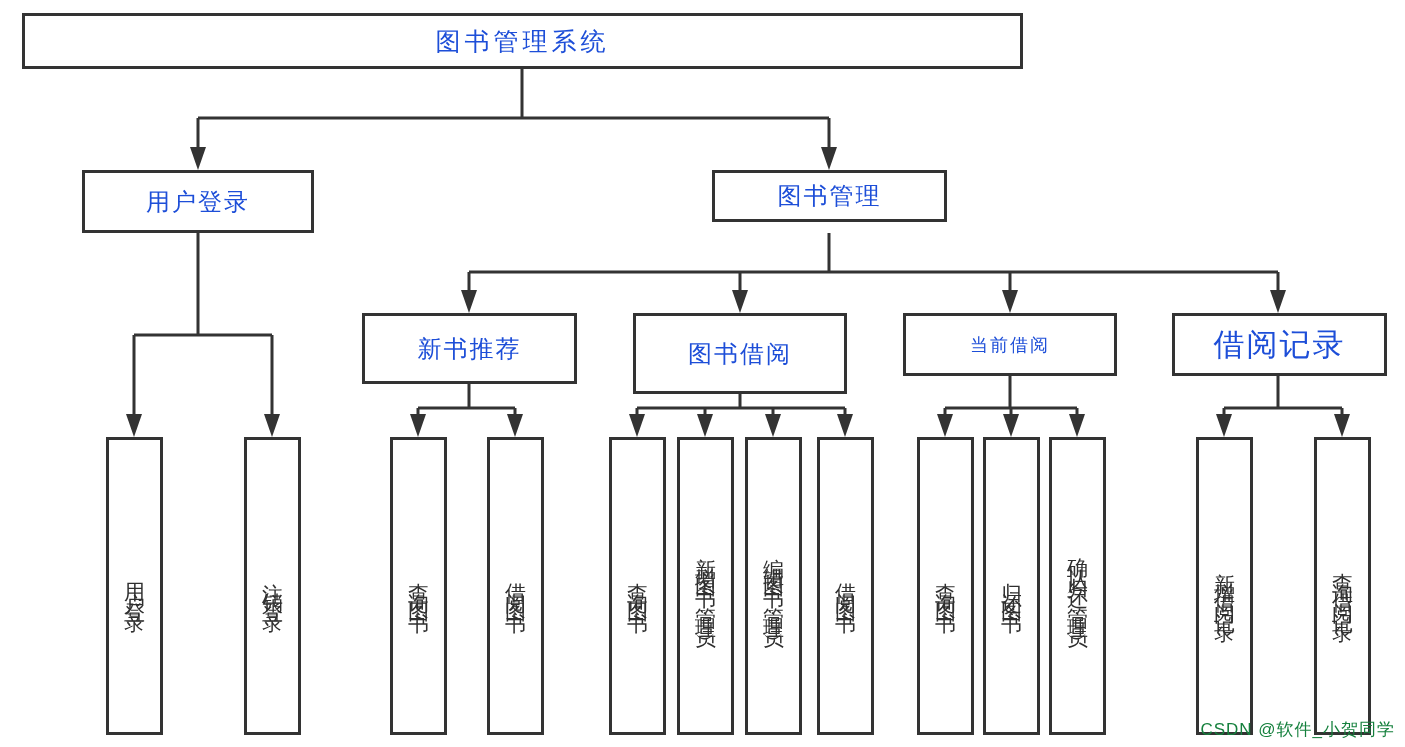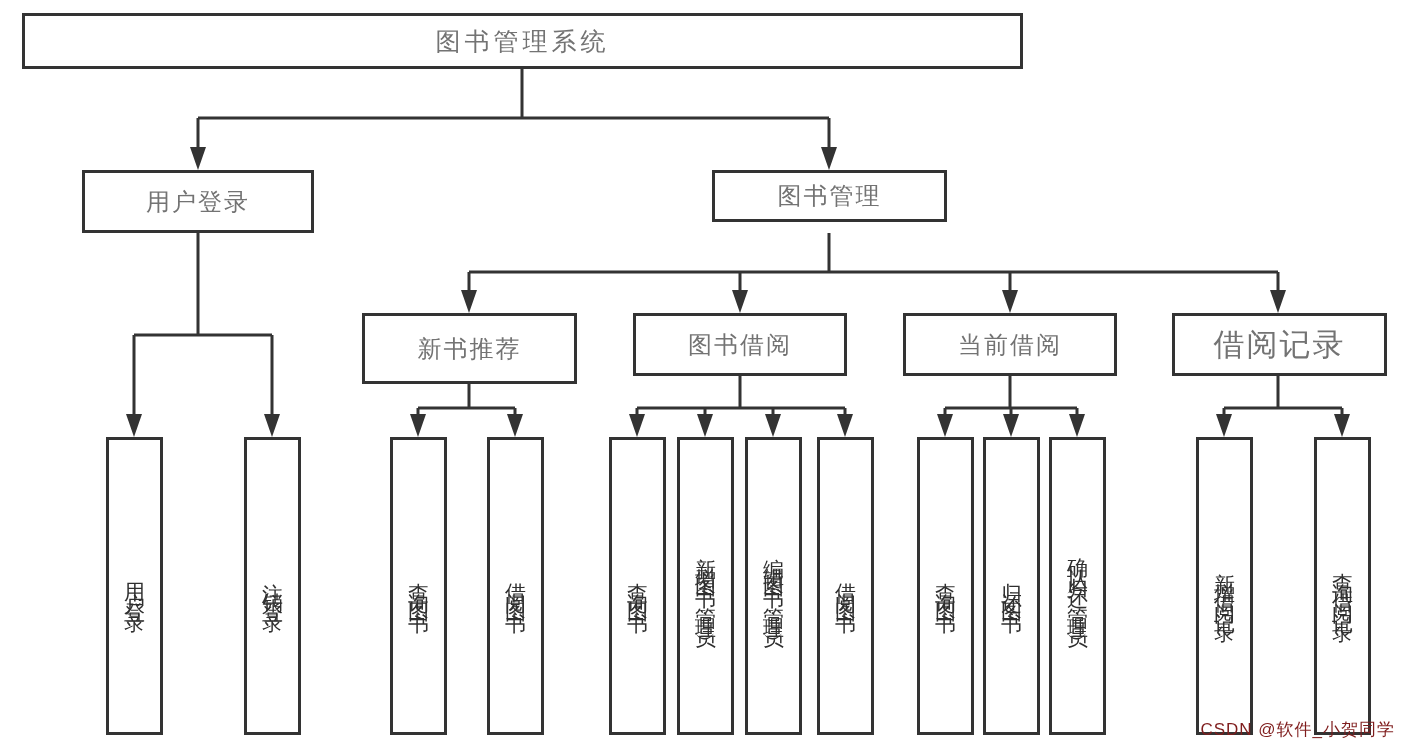--- a/index.html
+++ b/index.html
@@ -4,46 +4,46 @@
 <style>
   html,body{margin:0;padding:0;background:#fff;}
   .stage{
     position:relative;width:1405px;height:747px;background:#fff;overflow:hidden;
     font-family:"Liberation Sans","DejaVu Sans",sans-serif;color:#2f2f2f;
   }
   svg.connectors{position:absolute;left:0;top:0;z-index:1;}
   .hbox{
     position:absolute;box-sizing:border-box;border:3px solid #333;background:#fff;
     display:flex;align-items:center;justify-content:center;z-index:2;
-    color:#737373;white-space:nowrap;
+    color:#1d4ed8;white-space:nowrap;
   }
   .b-root{left:22px;top:13px;width:1001px;height:56px;font-size:25px;letter-spacing:4px;}
   .b-l2-0{left:82px;top:170px;width:232px;height:63px;font-size:24px;letter-spacing:2px;}
   .b-l2-1{left:712px;top:170px;width:235px;height:52px;font-size:24px;letter-spacing:2px;}
   .b-l3-0{left:362px;top:313px;width:215px;height:71px;font-size:24px;letter-spacing:2px;}
-  .b-l3-1{left:633px;top:313px;width:214px;height:63px;font-size:24px;letter-spacing:2px;}
-  .b-l3-2{left:903px;top:313px;width:214px;height:63px;font-size:24px;letter-spacing:2px;}
+  .b-l3-1{left:633px;top:313px;width:214px;height:81px;font-size:24px;letter-spacing:2px;}
+  .b-l3-2{left:903px;top:313px;width:214px;height:63px;font-size:18px;letter-spacing:2px;}
   .b-l3-3{left:1172px;top:313px;width:215px;height:63px;font-size:31px;letter-spacing:2px;}
   .vbox{
     position:absolute;top:437px;width:57px;height:298px;box-sizing:border-box;
     border:3px solid #333;background:#fff;display:flex;align-items:center;justify-content:center;
     z-index:2;
   }
   .vbox span{
     writing-mode:vertical-rl;text-orientation:mixed;
     font-size:21px;line-height:1.15;letter-spacing:10px;color:#2f2f2f;
   }
   .lf-0{left:106px;}  .lf-1{left:244px;}
   .lf-2{left:390px;}  .lf-3{left:487px;}
   .lf-4{left:609px;}  .lf-5{left:677px;}  .lf-6{left:745px;}  .lf-7{left:817px;}
   .lf-8{left:917px;}  .lf-9{left:983px;}  .lf-10{left:1049px;}
   .lf-11{left:1196px;} .lf-12{left:1314px;}
   .watermark{
     position:absolute;right:10px;bottom:6px;z-index:5;
-    font-size:17px;letter-spacing:1px;color:#7f1d1d;white-space:nowrap;
+    font-size:17px;letter-spacing:1px;color:#15803d;white-space:nowrap;
   }
 </style>
 </head>
 <body>
 
 <div class="stage">
 
   <svg class="connectors" width="1405" height="747" viewBox="0 0 1405 747">
     <g stroke="#333" stroke-width="3" fill="none">
       <path d="M522 69 V118 M198 118 H829 M198 118 V150 M829 118 V150"></path>

